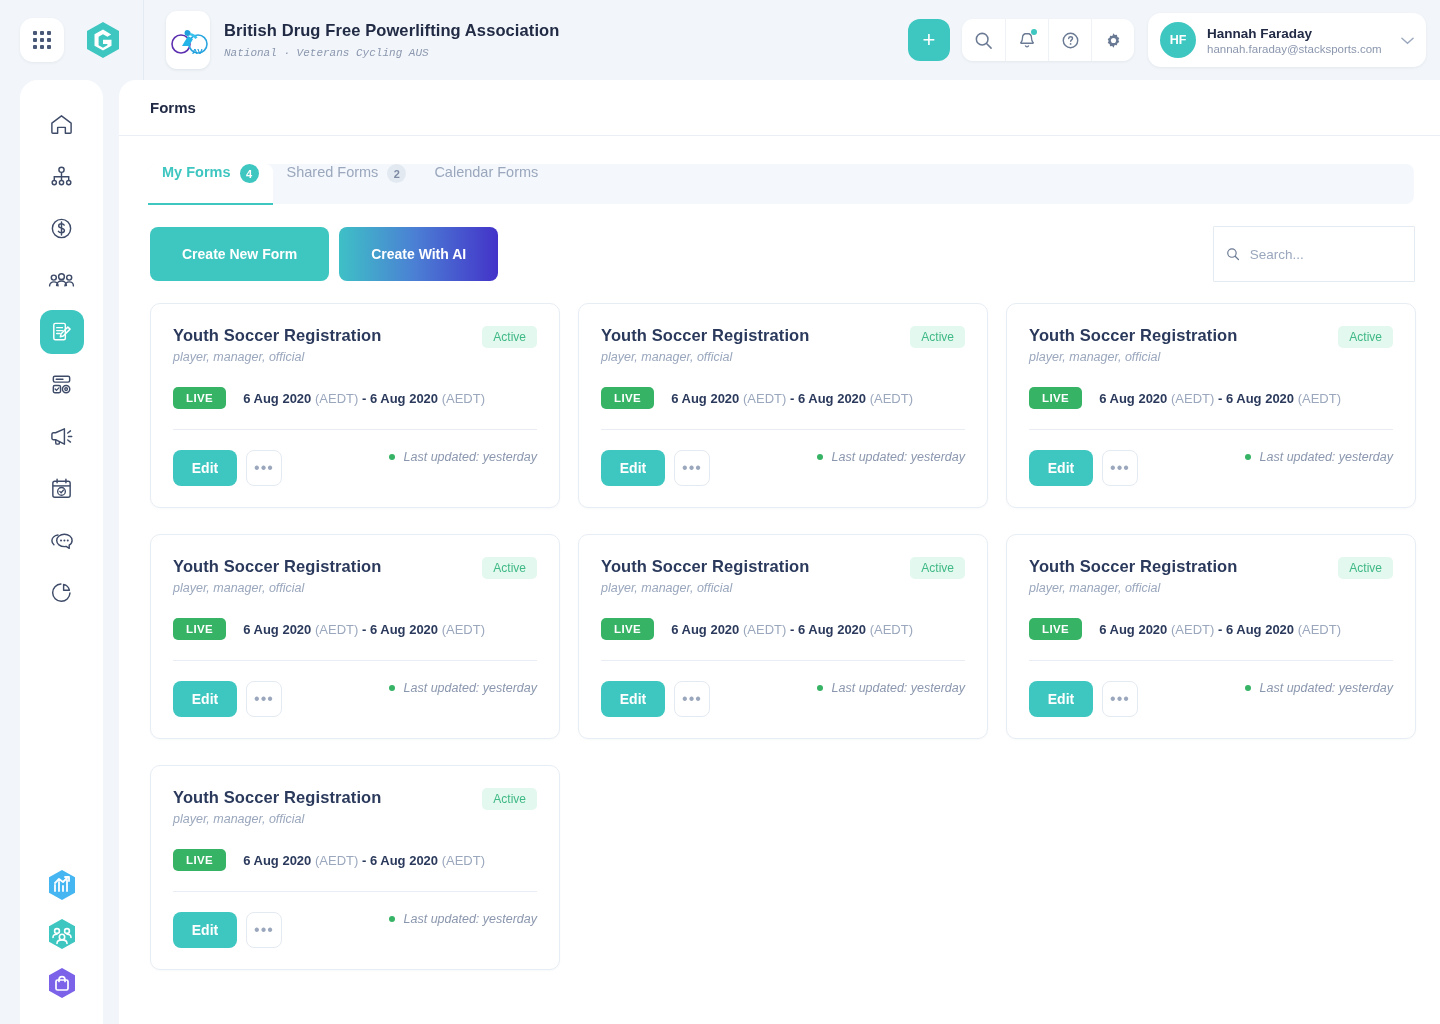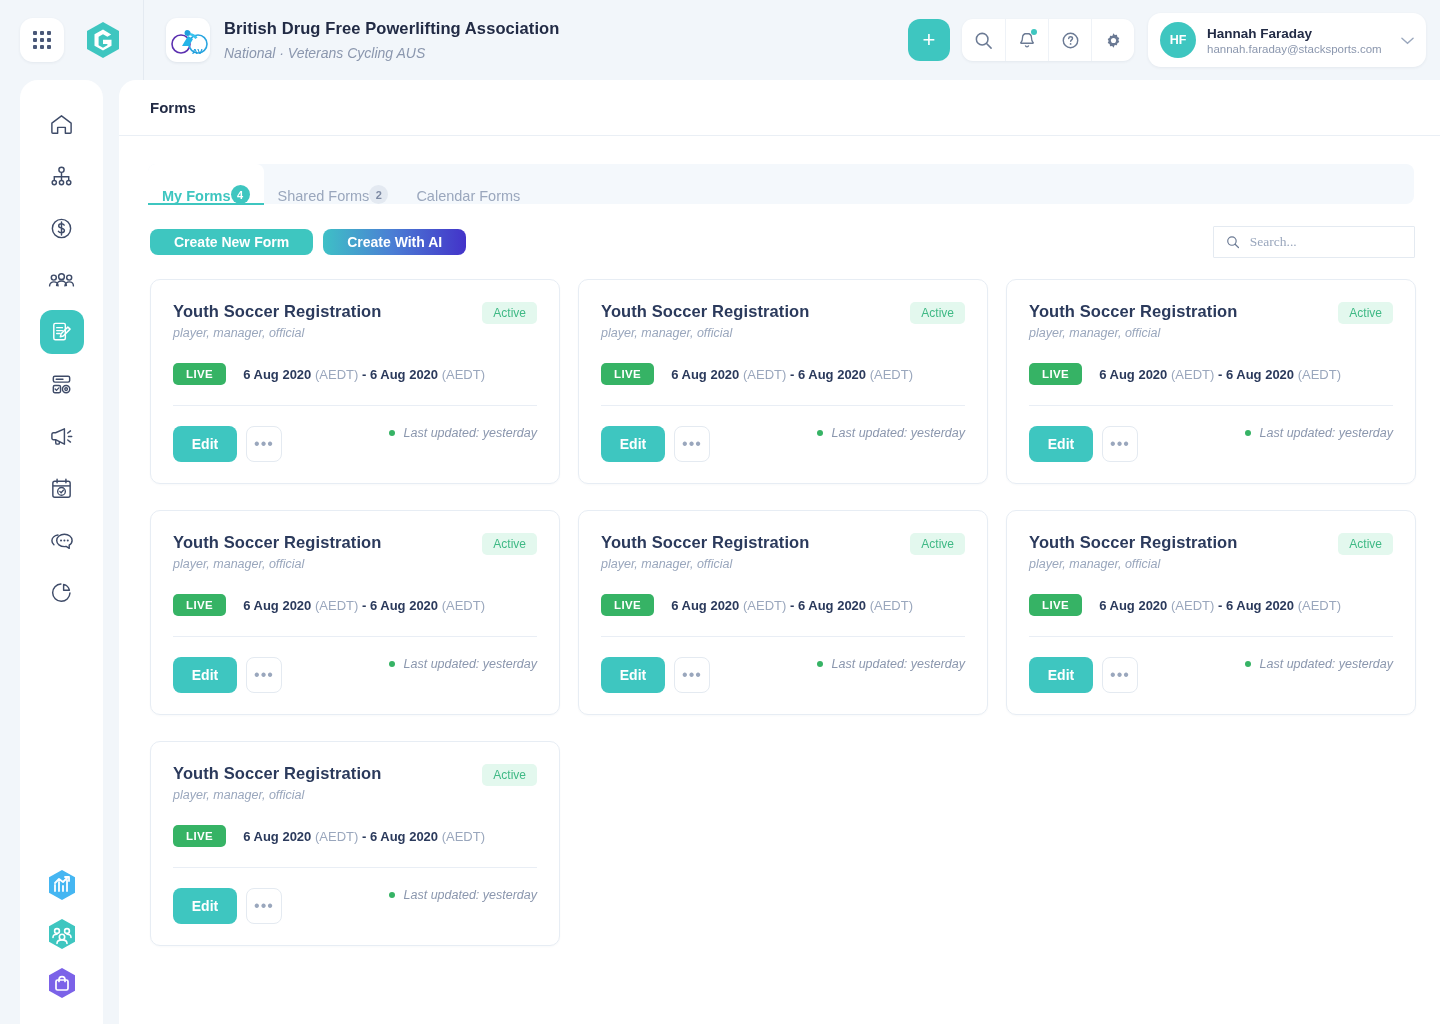--- a/index.html
+++ b/index.html
@@ -24,27 +24,27 @@
   }
   .apps-grid { display: grid; grid-template-columns: repeat(3,4px); gap: 3px; }
   .apps-grid i { width: 4px; height: 4px; background: #4a5878; border-radius: 1px; display:block; }
 
   .brand-g { margin-left: 18px; width: 42px; height: 44px; display: flex; align-items:center; justify-content:center;}
 
   .hdr-divider { width: 1px; height: 80px; background: #e4eaf1; margin-left: 19px; }
 
   .org { display: flex; align-items: center; margin-left: 22px; }
   .org-logo {
-    width: 44px; height: 44px; border-radius: 11px; background:#fff;
+    width: 44px; height: 58px; border-radius: 11px; background:#fff;
     box-shadow: 0 1px 3px rgba(40,60,90,.10);
     display:flex; align-items:center; justify-content:center; overflow:hidden;
   }
   .org-text { margin-left: 14px; }
   .org-title { font-size: 16.5px; font-weight: bold; color: #222b45; letter-spacing:.1px; }
-  .org-sub { font-size: 14px; color: #8b97ae; font-style: italic; margin-top: 7px; }
+  .org-sub { font-size: 11px; color: #8b97ae; font-style: italic; margin-top: 7px; font-family: Liberation Mono, monospace; }
 
   .hdr-right { margin-left: auto; display: flex; align-items: center; padding-right: 14px; }
   .plus-btn {
     width: 42px; height: 42px; border-radius: 12px; background: #3ec6c0;
     border: none; color: #fff; font-size: 22px; font-weight: 300;
     display:flex; align-items:center; justify-content:center; cursor:pointer;
   }
   .icon-group {
     margin-left: 12px; height: 42px; background: #fff; border-radius: 11px;
     display: flex; align-items: center; box-shadow: 0 1px 3px rgba(40,60,90,.07);
@@ -99,48 +99,48 @@
   }
   .page-title { font-size: 15px; font-weight: bold; color:#222b45; }
 
   .tabs-wrap { position: relative; height: 56px; margin-top: 20px; }
   .tabs-strip {
     position:absolute; left: 29px; top: 8px; width: 1266px; height: 40px;
     background: #f4f8fc; border-radius: 8px;
   }
   .tabs { position: absolute; left: 29px; top: 0; display:flex; align-items:flex-end; height: 48px; }
   .tab {
-    height: 40px; display:flex; align-items:flex-end; 
+    height: 40px; display:flex; align-items:flex-start; gap: 9px;
     padding: 0 14px; cursor: pointer; position: relative;
     font-size: 14.5px; color: #9aa7bd;
     border-radius: 8px 8px 0 0;
   }
   .tab.active { background:#fff; color:#3ec6c0; font-weight:bold; }
   .tab.active::after {
     content:""; position:absolute; left:0; right:0; bottom:-1px; height:2px; background:#3ec6c0;
   }
   .badge {
     min-width: 19px; height: 19px; padding: 0 5px; border-radius: 10px;
     background:#e3e9f1; color:#7d8aa3; font-size: 11px; font-weight:bold;
     display:flex; align-items:center; justify-content:center;
   }
   .tab.active .badge { background:#3ec6c0; color:#fff; }
 
   
   .toolbar { margin-top: 14px; padding: 0 31px; display:flex; align-items:center; }
   .btn {
-    height: 26px; border: none; border-radius: 8px; color:#fff;
-    font-size: 14px; font-weight: bold; padding: 0 24px; cursor:pointer;
+    height: 54px; border: none; border-radius: 8px; color:#fff;
+    font-size: 14px; font-weight: bold; padding: 0 32px; cursor:pointer;
     font-family: inherit;
   }
   .btn-new { background:#3ec6c0; }
   .btn-ai { margin-left: 10px; background: linear-gradient(90deg,#3ec0c6 0%, #4b7fd4 48%, #4333c9 100%); }
   .search-box {
-    margin-left:auto; width: 202px; height: 32px; border:1px solid #e4eaf1;
-    border-radius: 1px; display:flex; align-items:center; padding: 0 12px; background:#fff;font-family:Liberation Serif, serif;
+    margin-left:auto; width: 202px; height: 56px; border:1px solid #e4eaf1;
+    border-radius: 1px; display:flex; align-items:center; padding: 0 12px; background:#fff;
   }
   .search-box input {
     border:none; outline:none; margin-left: 10px; font-size:13.5px;
     color:#4a5878; font-family: inherit; width: 100%; background: transparent;
   }
   .search-box input::placeholder { color:#9aa7bd; }
 
   
   .grid {
     margin-top: 21px; padding: 0 31px; display: grid;

